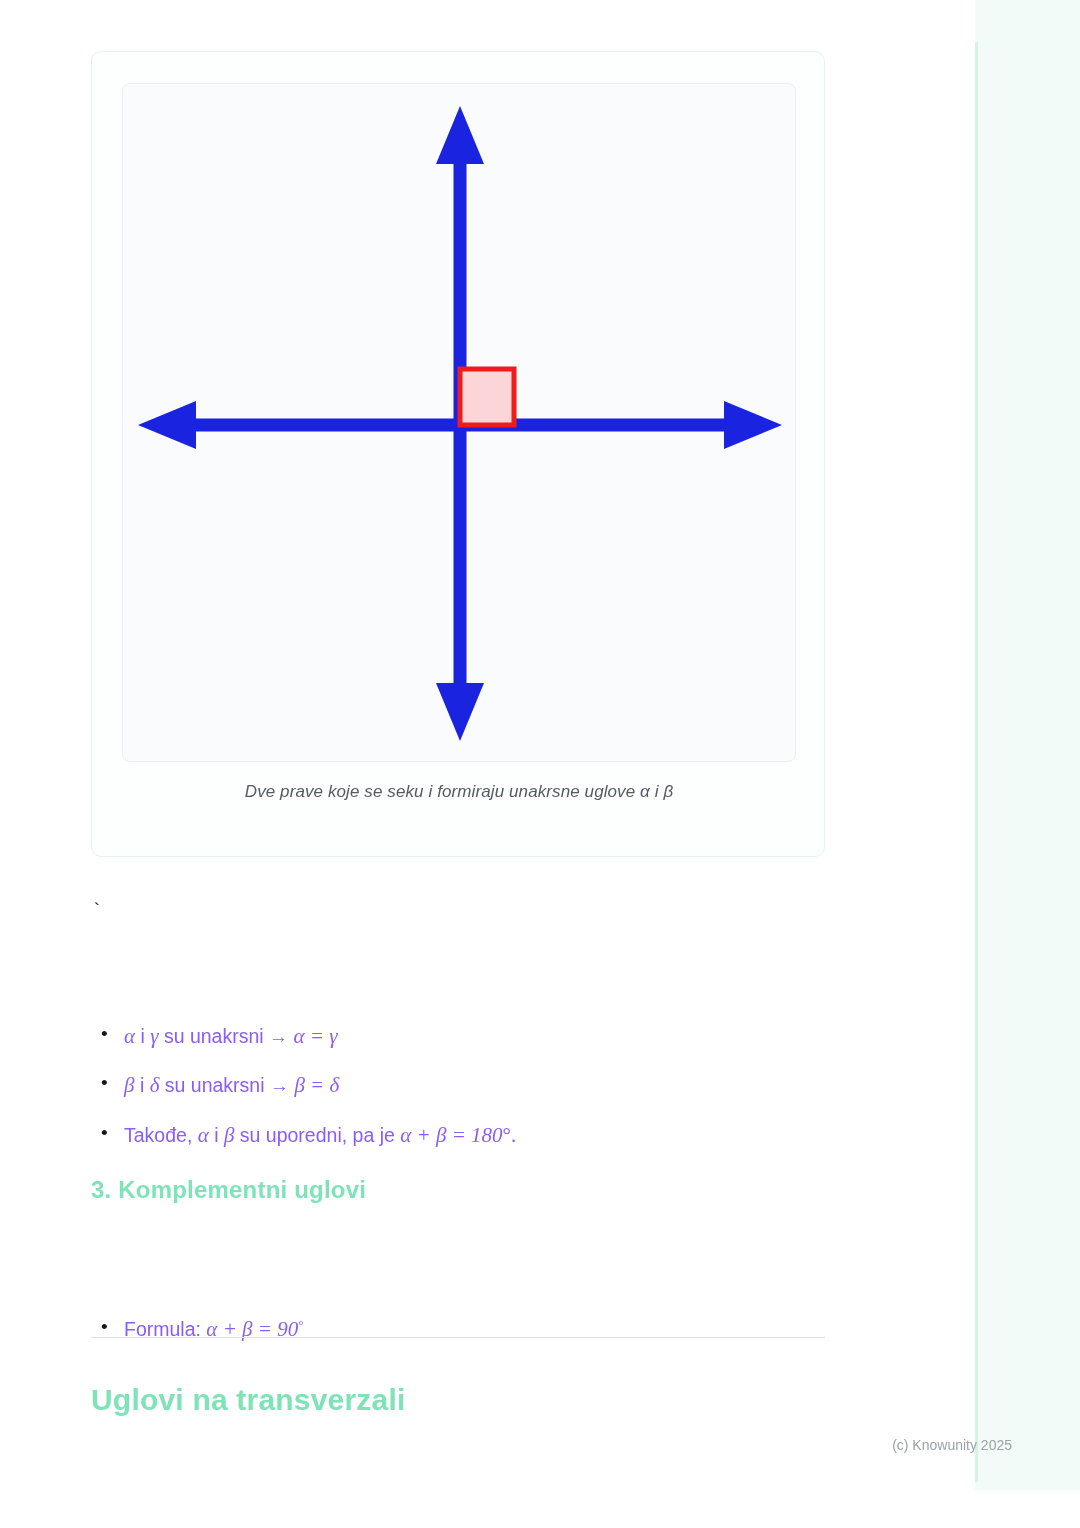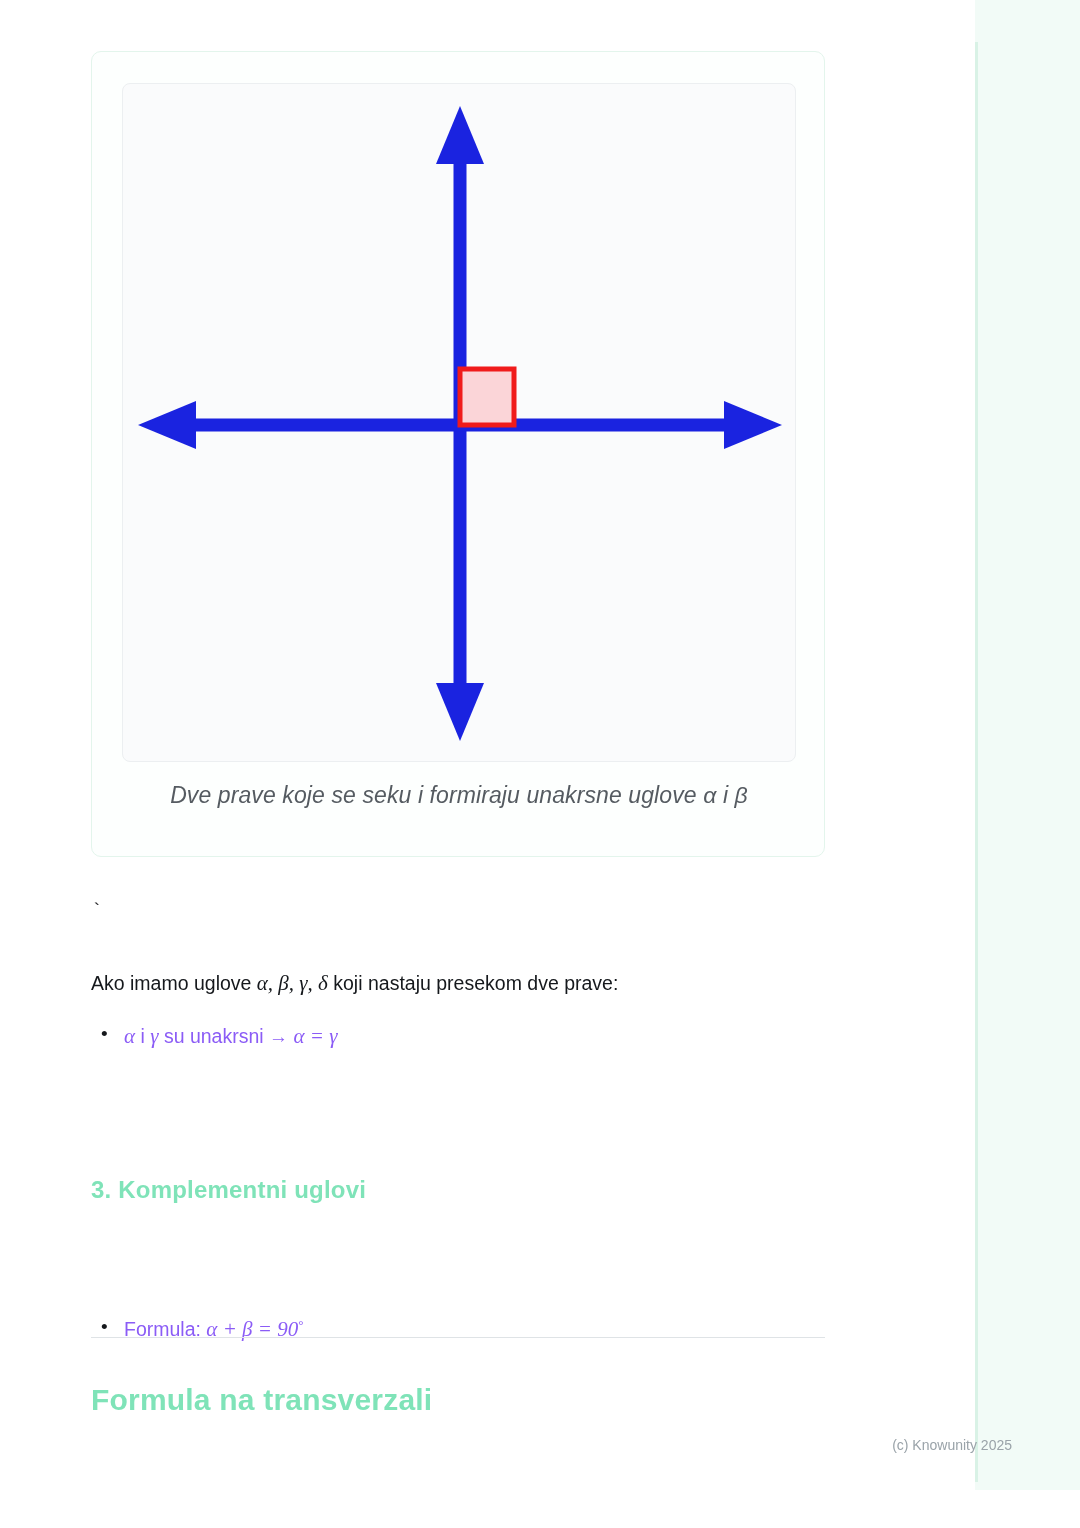--- a/index.html
+++ b/index.html
@@ -64,21 +64,21 @@
     border-radius: 8px;
     box-sizing: border-box;
     overflow: hidden;
   }
   .figure-caption {
     position: absolute;
     left: 0;
     top: 730px;
     width: 734px;
     text-align: center;
-    font-size: 23px;
+    font-size: 17px;
     font-style: italic;
     color: #555b61;
     letter-spacing: .1px;
   }
 
   
   .backtick {
     position: absolute;
     left: 91px;
     top: 900px;
@@ -202,38 +202,41 @@
         <polygon points="659,341 601,317 601,365" fill="#1a23e0"></polygon>
 
         <rect x="337" y="285" width="54" height="56" fill="#fbd5d8" stroke="#f01b1b" stroke-width="5"></rect>
       </svg>
     </div>
     <div class="figure-caption">Dve prave koje se seku i formiraju unakrsne uglove α i β</div>
   </div>
 
   <div class="backtick">`</div>
 
-  <div class="para para-1">
-    <span>Ako imamo uglove </span><span class="m">α, β, γ, δ</span><span> koji nastaju presekom dve prave:</span>
-  </div>
 
   <ul class="bullets list-1">
     <li>
       <span class="m">α</span><span> i </span><span class="m">γ</span><span> su unakrsni </span><span class="arrow">→</span><span> </span><span class="m">α = γ</span>
     </li>
+    <li>
+      <span class="m">β</span><span> i </span><span class="m">δ</span><span> su unakrsni </span><span class="arrow">→</span><span> </span><span class="m">β = δ</span>
+    </li>
+    <li>
+      <span>Takođe, </span><span class="m">α</span><span> i </span><span class="m">β</span><span> su uporedni, pa je </span><span class="m">α + β = 180</span><span class="mr">°.</span>
+    </li>
   </ul>
 
   <div class="h3">3. Komplementni uglovi</div>
 
 
   <ul class="bullets list-2">
     <li>
       <span>Formula: </span><span class="m">α + β = 90</span><span class="deg">°</span>
     </li>
   </ul>
 
   <div class="divider"></div>
 
-  <div class="h2">Formula na transverzali</div>
+  <div class="h2">Uglovi na transverzali</div>
 
   <div class="footer">(c) Knowunity 2025</div>
 
 </div>
 
 </body></html>

